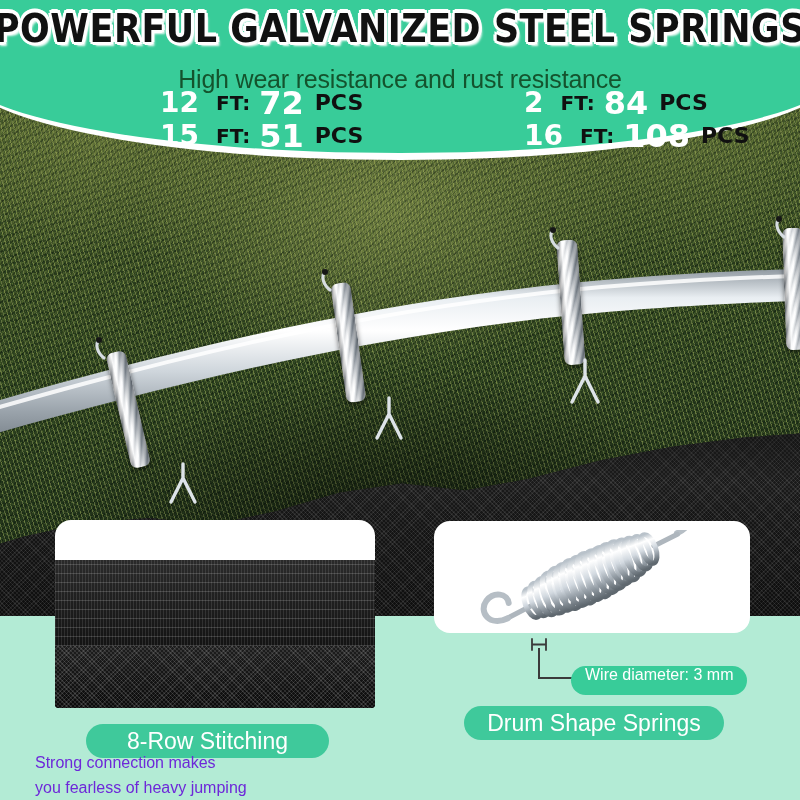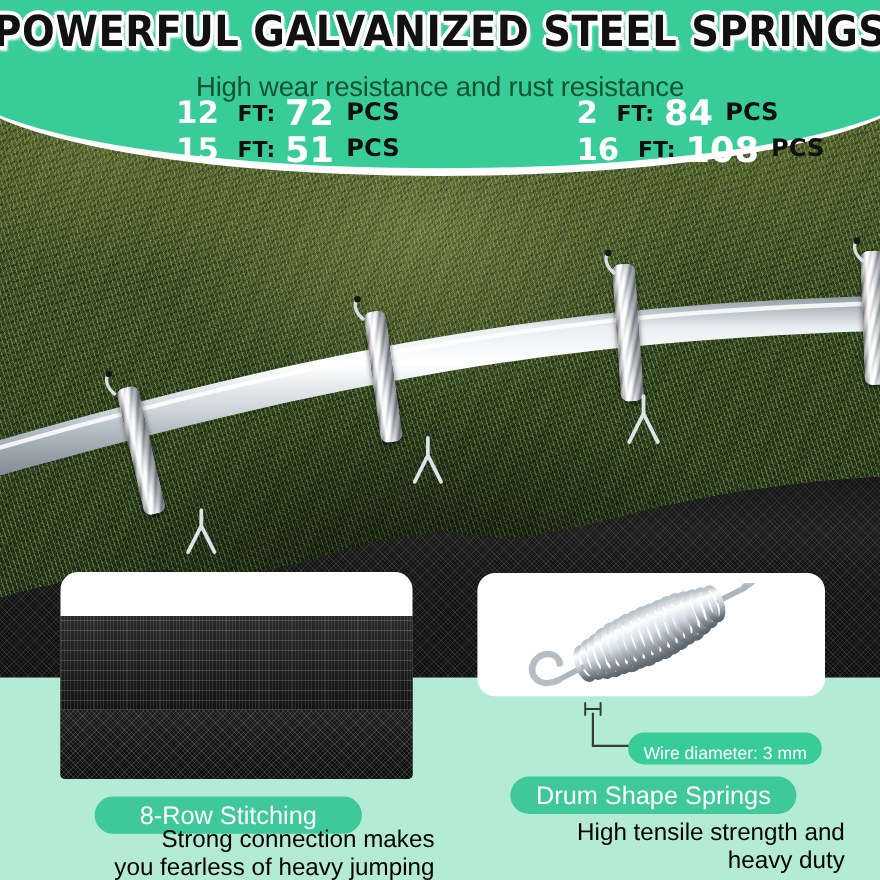--- a/index.html
+++ b/index.html
@@ -174,41 +174,41 @@
   }
 
   
   .prod-spring{ position:absolute; left:455px; top:530px; width:280px; height:95px; z-index:6; }
   .prod-spring svg{ display:block; }
 
   
   .wire-tag{
     position:absolute; left:571px; top:666px; height:29px;
     background:#38CC99; border-radius:15px; z-index:8;
-    display:flex; align-items:flex-end; padding:0 14px;
+    display:flex; align-items:flex-start; padding:0 14px;
     color:#ffffff; font-size:16px; white-space:nowrap;
   }
   .leader{ position:absolute; left:533px; top:646px; width:46px; height:44px; z-index:7; }
   .leader svg{ display:block; }
   .caliper{ position:absolute; left:528px; top:637px; width:22px; height:16px; z-index:8; }
   .caliper svg{ display:block; }
 
   
   .pill{
     position:absolute; z-index:6; height:34px; border-radius:17px;
     background:#3FC99B; color:#ffffff;
     display:flex; align-items:center; justify-content:center;
     font-size:23px; padding:0 26px; white-space:nowrap;
   }
   #pill-left  { left:86px;  top:712px; width:243px;margin-top:12px; }
   #pill-right { left:464px; top:706px; width:260px; }
 
   .caption{
-    position:absolute; z-index:6; text-align:right;
-    color:#000000; font-size:22px; line-height:25px;
+    position:absolute; z-index:6; text-align:left;
+    color:#6d28d9; font-size:16px; line-height:25px;
   }
   #cap-left  { left:35px;  top:750px; width:360px; }
   #cap-right { left:420px; top:744px; width:348px; }
   .caption span{ display:block; }
 </style>
 </head>
 <body>
 
 <div id="stage">
 
@@ -393,18 +393,14 @@
     </div>
   </div>
 
   <div class="pill" id="pill-left">8-Row Stitching</div>
   <div class="caption" id="cap-left">
     <span>Strong connection makes</span>
     <span>you fearless of heavy jumping</span>
   </div>
 
   <div class="pill" id="pill-right">Drum Shape Springs</div>
-  <div class="caption" id="cap-right">
-    <span>High tensile strength and</span>
-    <span>heavy duty</span>
-  </div>
 
 </div>
 
 </body></html>

